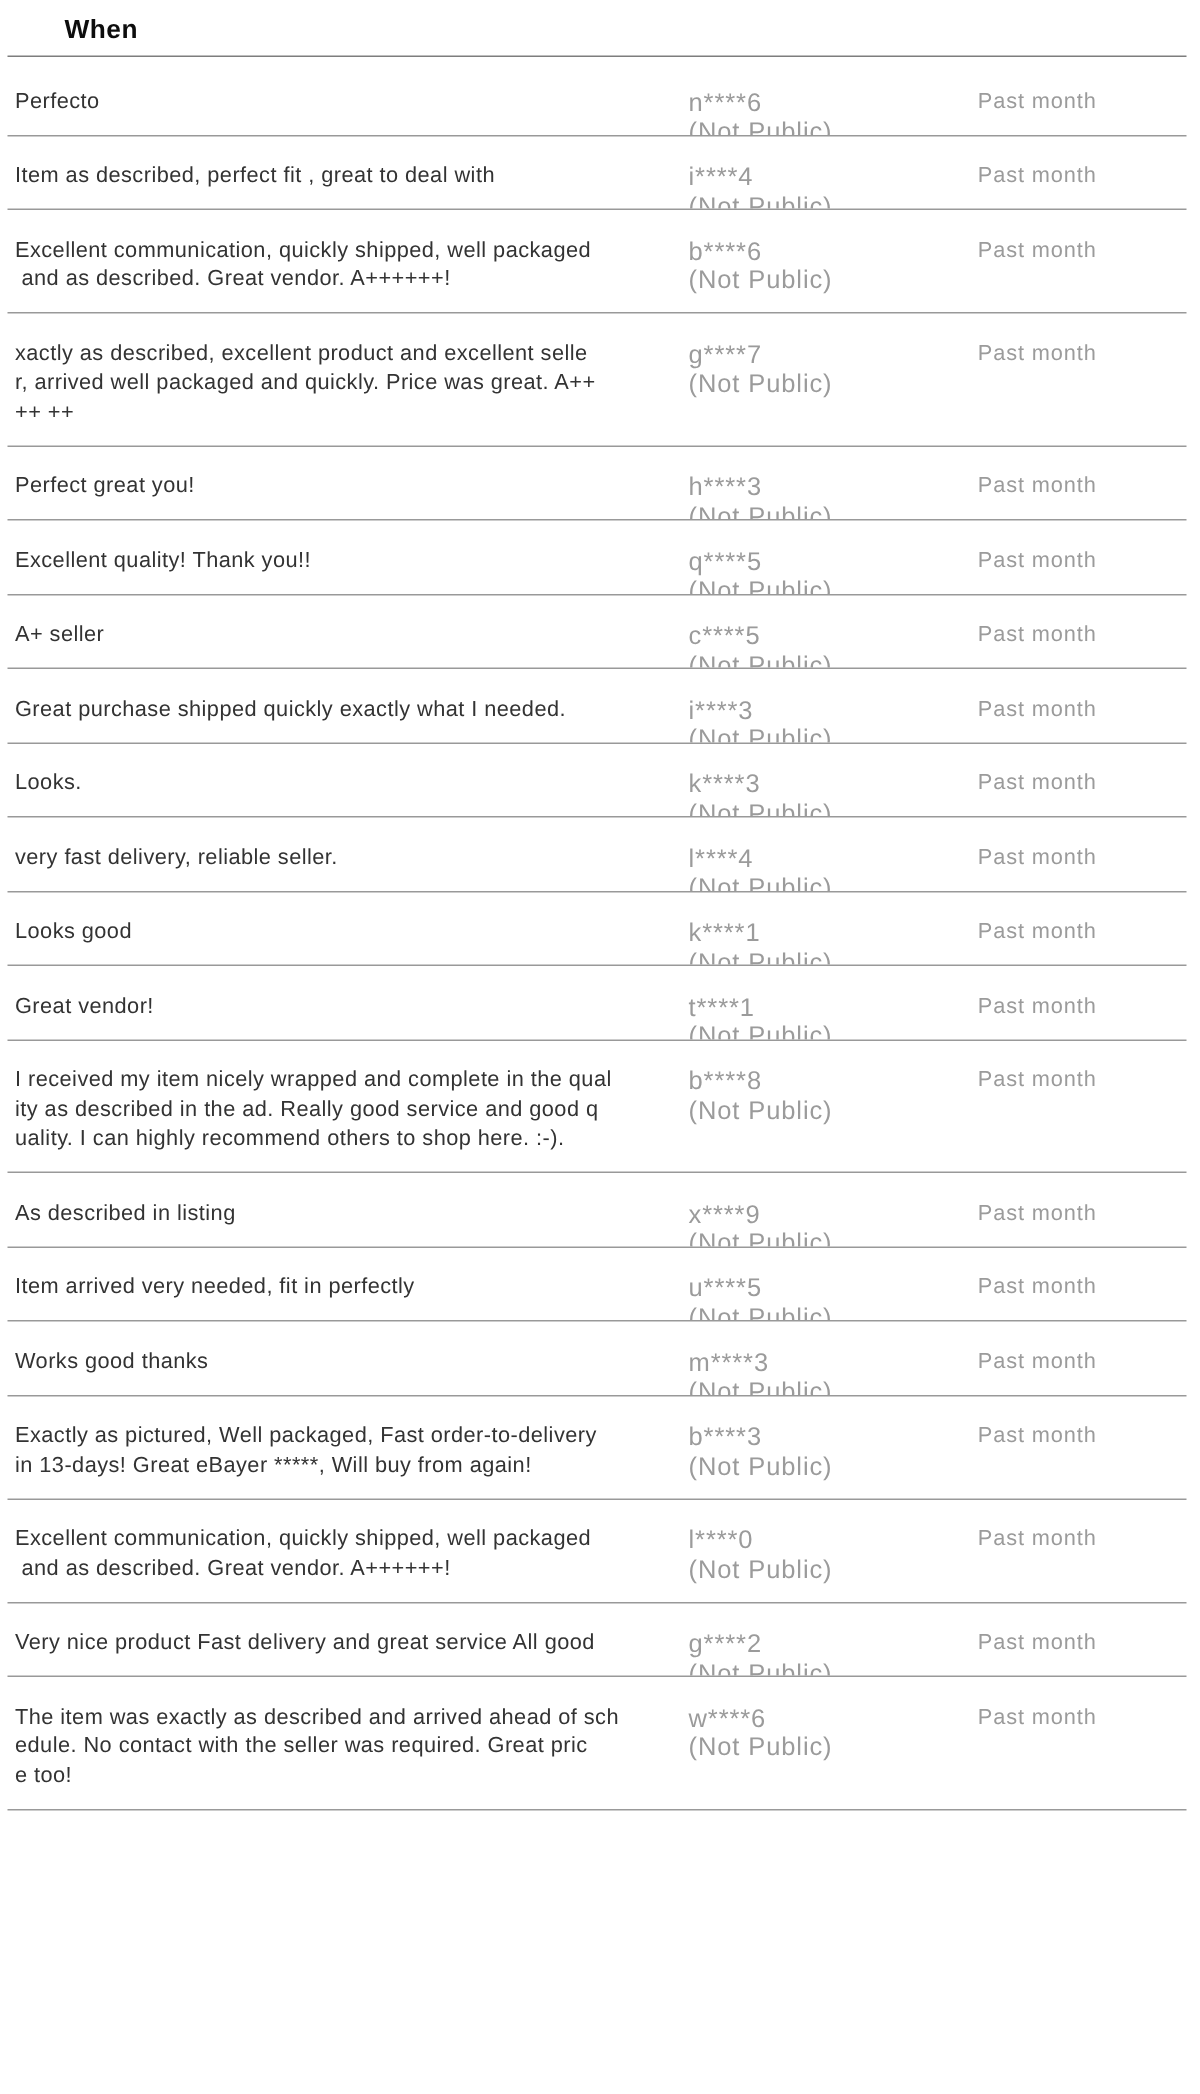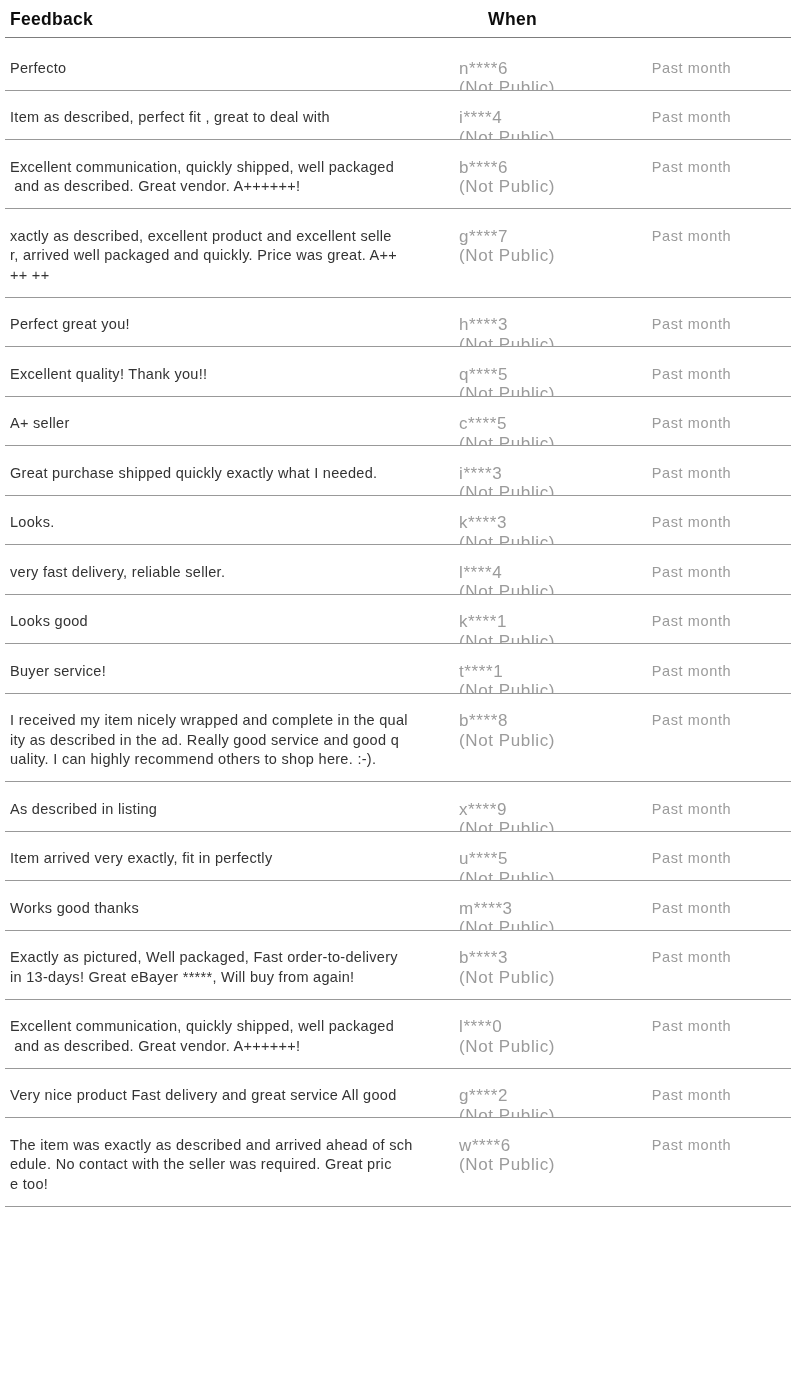--- a/index.html
+++ b/index.html
@@ -52,21 +52,20 @@
     position:absolute;left:624px;top:17.5px;width:125px;text-align:center;
     font-size:14.5px;line-height:19.5px;letter-spacing:0.6px;
     color:var(--muted);
   }
 </style>
 </head>
 <body>
 
 <div class="table">
   <div class="header-row">
-    <div class="hcell h-feedback">Feedback</div>
     <div class="hcell h-when">When</div>
   </div>
   <div id="table-body">
   <div class="row">
     <div class="cell-feedback">Perfecto</div>
     <div class="cell-buyer">
       <div>n****6</div>
       <div>(Not Public)</div>
     </div>
     <div class="cell-when">Past month</div>
@@ -159,21 +158,21 @@
   <div class="row">
     <div class="cell-feedback">Looks good</div>
     <div class="cell-buyer">
       <div>k****1</div>
       <div>(Not Public)</div>
     </div>
     <div class="cell-when">Past month</div>
   </div>
 
   <div class="row">
-    <div class="cell-feedback">Buyer service!</div>
+    <div class="cell-feedback">Great vendor!</div>
     <div class="cell-buyer">
       <div>t****1</div>
       <div>(Not Public)</div>
     </div>
     <div class="cell-when">Past month</div>
   </div>
 
   <div class="row">
     <div class="cell-feedback">I received my item nicely wrapped and complete in the qual
 ity as described in the ad. Really good service and good q
@@ -188,21 +187,21 @@
   <div class="row">
     <div class="cell-feedback">As described in listing</div>
     <div class="cell-buyer">
       <div>x****9</div>
       <div>(Not Public)</div>
     </div>
     <div class="cell-when">Past month</div>
   </div>
 
   <div class="row">
-    <div class="cell-feedback">Item arrived very exactly, fit in perfectly</div>
+    <div class="cell-feedback">Item arrived very needed, fit in perfectly</div>
     <div class="cell-buyer">
       <div>u****5</div>
       <div>(Not Public)</div>
     </div>
     <div class="cell-when">Past month</div>
   </div>
 
   <div class="row">
     <div class="cell-feedback">Works good thanks</div>
     <div class="cell-buyer">

